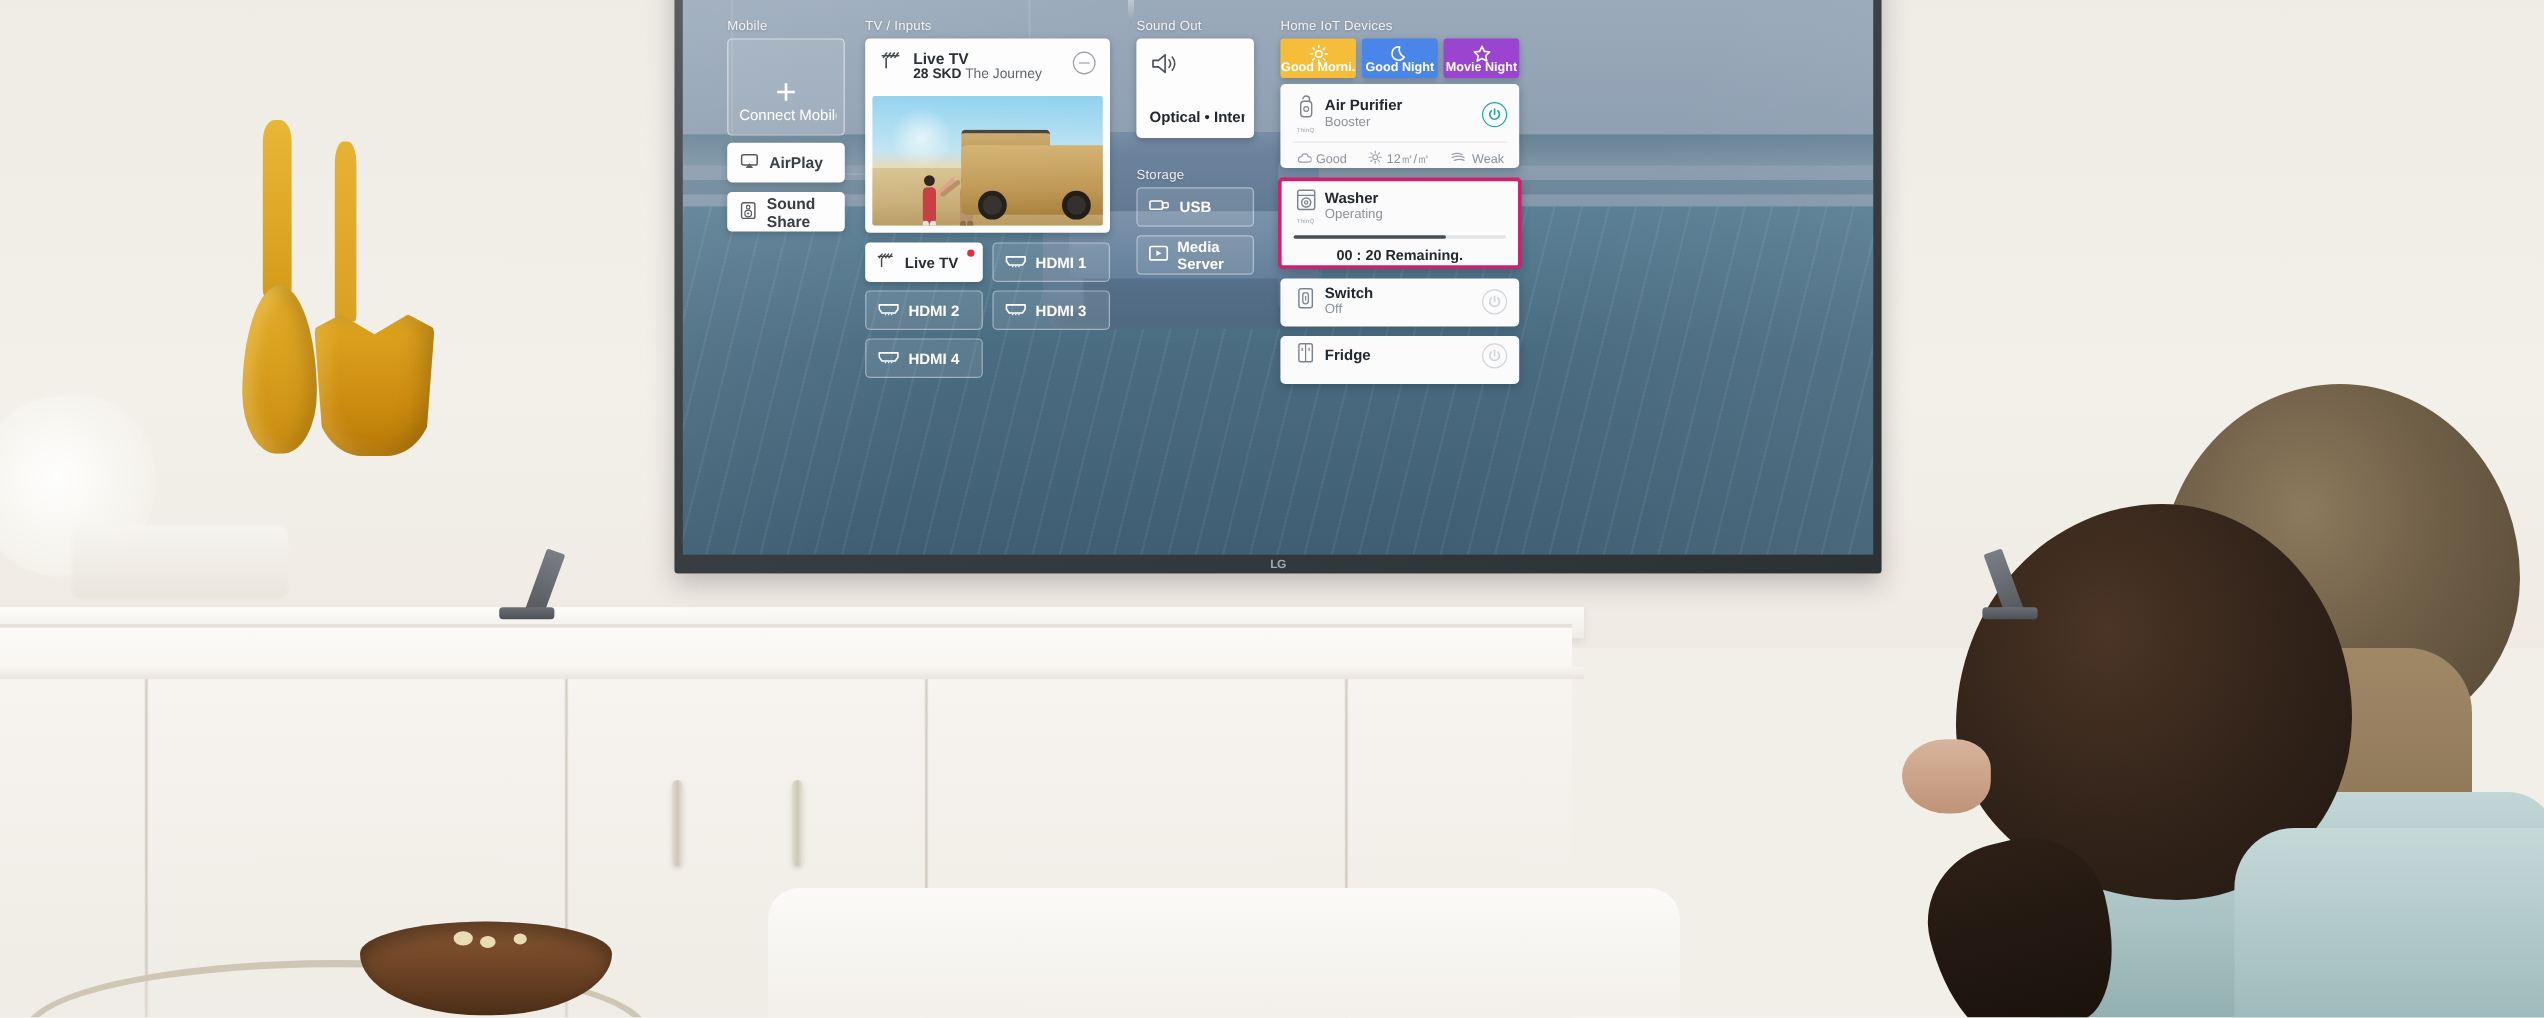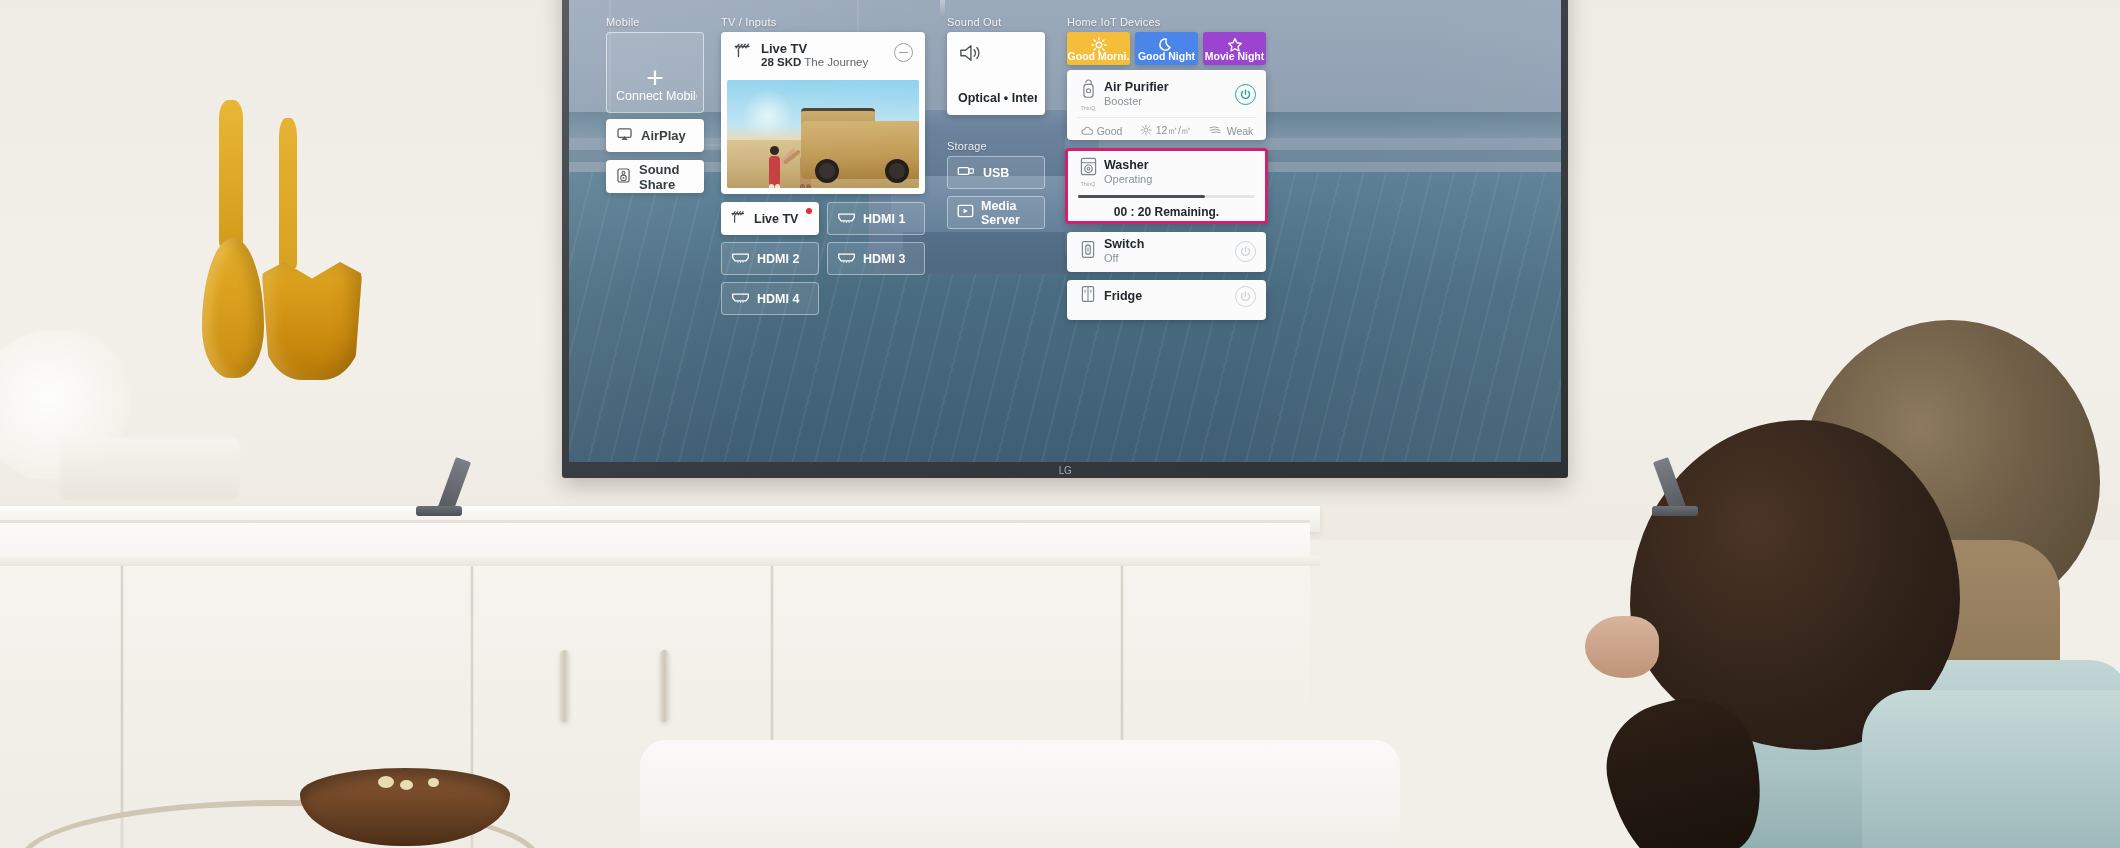--- a/index.html
+++ b/index.html
@@ -169,21 +169,21 @@
     box-shadow: 0 8px 22px rgba(60,55,50,.28);
     padding: 6px 6px 14px 6px;
   }
   .tv-screen {
     position: absolute; left: 7px; top: 6px; right: 7px; bottom: 16px;
     overflow: hidden;
     background: linear-gradient(180deg,#9fadbc 0%, #93a3b4 30%, #7e94a6 46%, #5d7f91 58%, #4b6e82 72%, #3e5d72 100%);
   }
   .lg-logo {
     position: absolute; left: 50%; bottom: 2px; transform: translateX(-50%);
-    font-size: 10px; font-weight: normal; color: #b9bec3; letter-spacing: -.5px;
+    font-size: 10px; font-weight: bold; color: #b9bec3; letter-spacing: -.5px;
     opacity:.85;
     margin-top:26px;
   }
 
   
   .sr-wall {
     position: absolute; left:0; top:0; width: 100%; height: 208px;
     background: linear-gradient(180deg,#9eadbd 0%, #93a3b5 55%, #8699ab 100%);
   }
   .sr-lamp-stem {

